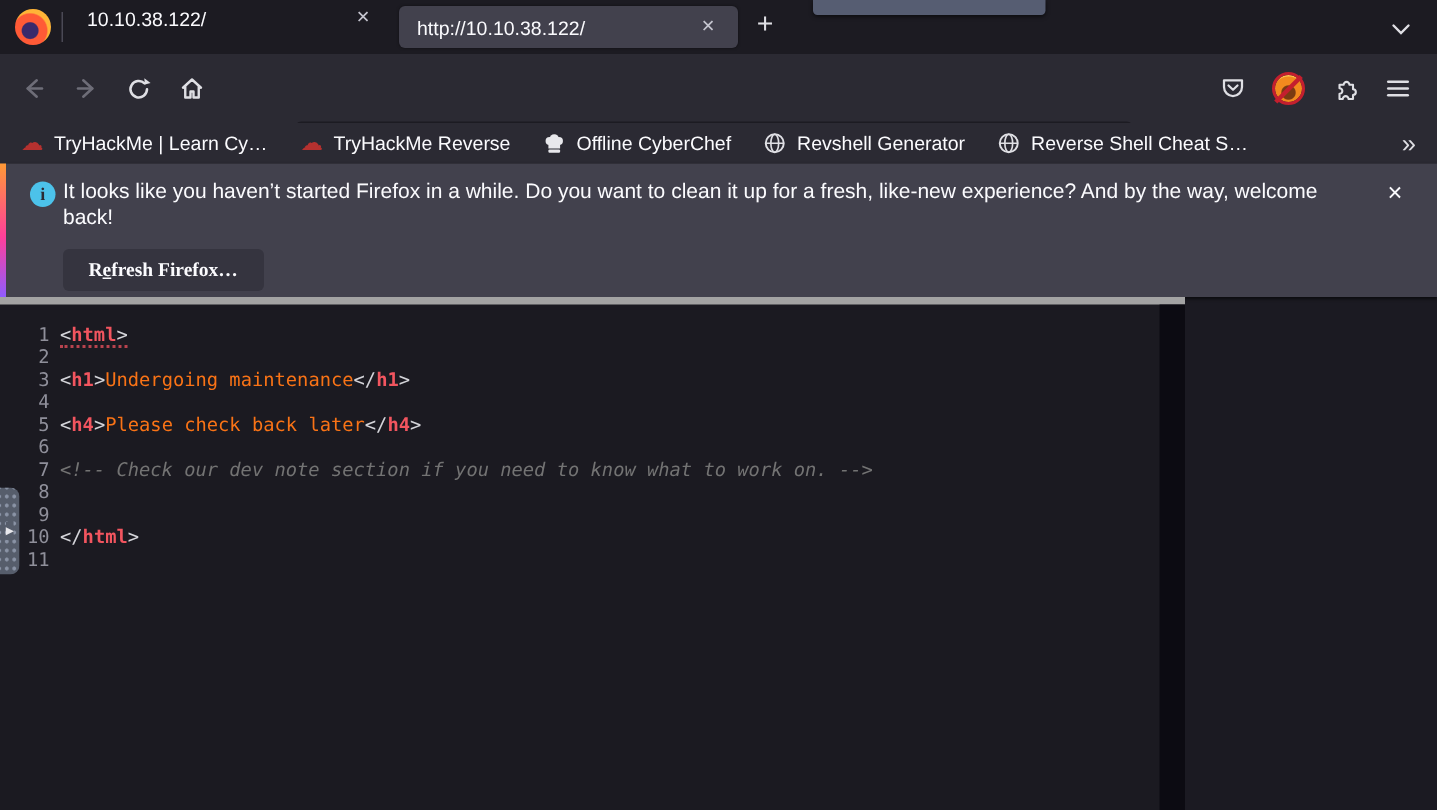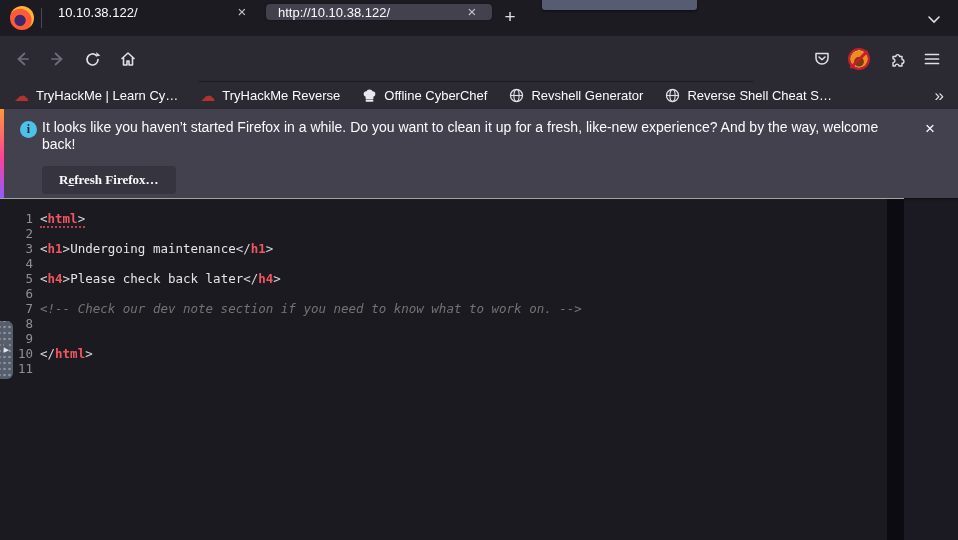--- a/index.html
+++ b/index.html
@@ -7,21 +7,21 @@
   body { font-family:"Liberation Sans", sans-serif; }
   .window { position:relative; width:958px; height:540px; background:#1b1a22; overflow:hidden; }
 
   
   .tabbar { position:absolute; left:0; top:0; width:958px; height:36px; background:#1c1b22; }
   .fx-logo { position:absolute; left:10px; top:6px; width:24px; height:24px; border-radius:50%;
     background:radial-gradient(circle at 42% 60%, #3a2a6b 0 26%, #ff5a36 30% 55%, #ffb437 60% 80%, #ffd567 85%); }
   .tab-sep { position:absolute; left:41px; top:8px; width:1px; height:20px; background:#4a4955; }
   .tab { position:absolute; display:flex; align-items:center; color:#fbfbfe; font-size:13px; cursor:default; }
   .tab-inactive { left:44px; top:0; width:218px; height:24px; padding:0 10px 0 14px; }
-  .tab-active { left:266px; top:4px; width:226px; height:16px; border-radius:4px; background:#42414d; padding:0 10px 0 12px; box-shadow:0 0 2px rgba(0,0,0,.5); }
+  .tab-active { left:266px; top:4px; width:226px; height:28px; border-radius:4px; background:#42414d; padding:0 10px 0 12px; box-shadow:0 0 2px rgba(0,0,0,.5); }
   .tab-title { flex:1; white-space:nowrap; overflow:hidden; }
   .tab-close { width:20px; height:20px; line-height:19px; text-align:center; color:#c5c5cf; font-size:15px; border-radius:3px; }
   .newtab { position:absolute; left:498px; top:6px; width:24px; height:24px; color:#dfdfe4; font-size:19px; line-height:22px; text-align:center; border-radius:4px; }
   .popup-remnant { position:absolute; left:542px; top:0; width:155px; height:10px; background:#565d72; border-radius:0 0 3px 3px; box-shadow:0 1px 3px rgba(0,0,0,.6); }
   .tabs-chevron { position:absolute; left:922px; top:7px; width:24px; height:24px; }
 
   
   .navbar { position:absolute; left:0; top:36px; width:958px; height:46px; background:#2b2a33; }
   .navbtn { position:absolute; top:9px; width:28px; height:28px; border-radius:4px; display:flex; align-items:center; justify-content:center; }
   .urlbar { position:absolute; left:196px; top:45px; width:560px; height:28px; background:#1c1b22; border-radius:5px; display:flex; align-items:center; padding:0 8px 0 10px; }
@@ -45,29 +45,29 @@
      background:linear-gradient(180deg,#ff9a36 0%,#ff3f9a 55%,#8f5bff 100%); }
   .notif-info { position:absolute; left:20px; top:12px; width:17px; height:17px; border-radius:50%; background:#4cc2ea;
      color:#2b2a33; font-weight:bold; font-size:12px; text-align:center; line-height:17px; font-family:"Liberation Serif",serif; }
   .notif-text { position:absolute; left:42px; top:10px; width:860px; color:#fbfbfe; font-size:14px; line-height:17px; }
   .notif-close { position:absolute; left:918px; top:9px; width:24px; height:24px; color:#fbfbfe; font-size:17px; line-height:22px; text-align:center; border-radius:4px; }
   .notif-btn { position:absolute; left:42px; top:57px; height:28px; padding:0 17px; background:#35343f; border:none; border-radius:4px;
      color:#fbfbfe; font-size:13px; font-weight:bold; font-family:Liberation Serif, serif; }
   .notif-btn .ak { text-decoration:underline; }
 
   
-  .content { position:absolute; left:0; top:198px; width:904px; height:342px; background:#1b1a21; border-top:1px solid #a3a3a3; }
+  .content { position:absolute; left:0; top:198px; width:790px; height:342px; background:#1b1a21; border-top:5px solid #a3a3a3; }
   .scroll-gutter { position:absolute; right:0; top:0; width:17px; height:100%; background:#0c0b12; }
   .source { position:absolute; left:7px; top:12px; font-family:"DejaVu Sans Mono", monospace; font-size:12.5px; line-height:15px; white-space:pre; }
   .srcline { height:15px; }
   .ln { display:inline-block; width:26px; text-align:right; color:#8f8f9a; }
   .code { margin-left:7px; }
   .seg-p { color:#d4d4d9; }
   .seg-t { color:#f2555f; font-weight:bold; }
-  .seg-x { color:#e5e5e5; }
+  .seg-x { color:#f97316; }
   .seg-m { color:#737373; font-style:italic; }
   .u-err { border-bottom:2px dotted #b8434e; }
 
   .edge-handle { position:absolute; left:0; top:122px; width:13px; height:58px; background:#565d6b; border-radius:0 6px 6px 0;
      background-image:radial-gradient(#8a93a5 1px, transparent 1.3px); background-size:5px 6px; background-position:2px 3px;
      display:flex; align-items:center; justify-content:center; }
   .edge-handle span { color:#e8e8ec; font-size:7px; background:#565d6b; padding:2px 0; }
 
   svg { display:block; }
 </style>

